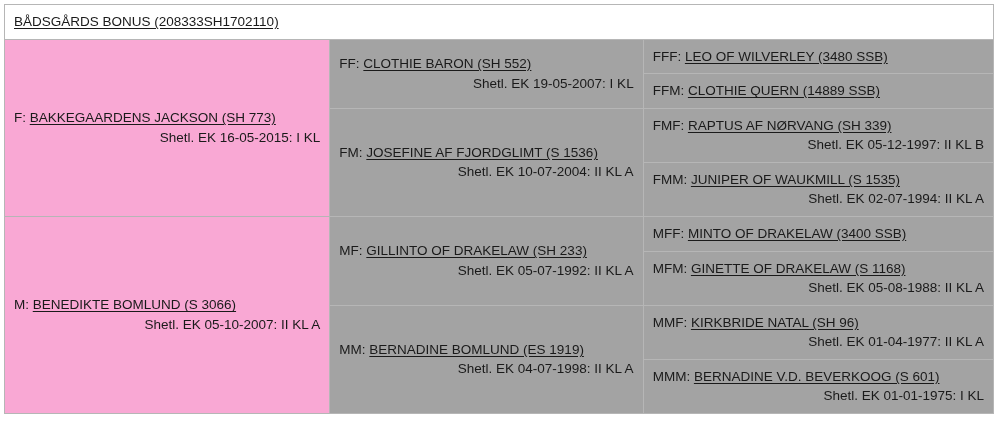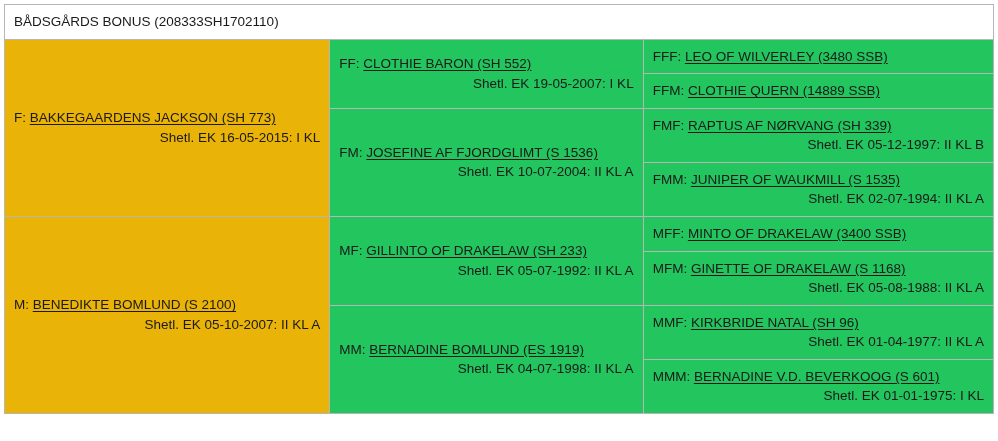--- a/index.html
+++ b/index.html
@@ -33,35 +33,36 @@
     line-height: 1.45;
   }
   .col-gen1 { width: 325px; }
   .col-gen2 { width: 313px; }
   .col-gen3 { width: 350px; }
 
   .header-cell {
     background: #ffffff;
     padding: 9px 9px 10px 9px;
   }
-  .tone-a { background: #eab308; }
-  .tone-b { background: #22c55e; }
+  .tone-a { background: #f9a8d4; }
+  .tone-b { background: #a3a3a3; }
 
   .name {
     text-decoration: underline;
     text-underline-offset: 2px;
   }
   .prefix { text-decoration: none; }
   .sub {
     display: block;
     white-space: nowrap;
     text-align: right;
   }
   .line { white-space: nowrap; }
   .hdr-text {
+    text-decoration: underline;
     text-underline-offset: 2px;
     white-space: nowrap;
     text-align: center;
   }
 </style>
 </head>
 <body>
 
 <div class="pedigree">
 
@@ -111,21 +112,21 @@
       </tr>
       <tr>
         <td class="tone-b">
           <span class="line"><span class="prefix">FMM: </span><span class="name">JUNIPER OF WAUKMILL (S 1535)</span></span>
           <span class="sub">Shetl. EK 02-07-1994: II KL A</span>
         </td>
       </tr>
 
       <tr>
         <td class="tone-a" rowspan="4">
-          <span class="line"><span class="prefix">M: </span><span class="name">BENEDIKTE BOMLUND (S 2100)</span></span>
+          <span class="line"><span class="prefix">M: </span><span class="name">BENEDIKTE BOMLUND (S 3066)</span></span>
           <span class="sub">Shetl. EK 05-10-2007: II KL A</span>
         </td>
         <td class="tone-b" rowspan="2">
           <span class="line"><span class="prefix">MF: </span><span class="name">GILLINTO OF DRAKELAW (SH 233)</span></span>
           <span class="sub">Shetl. EK 05-07-1992: II KL A</span>
         </td>
         <td class="tone-b">
           <span class="line"><span class="prefix">MFF: </span><span class="name">MINTO OF DRAKELAW (3400 SSB)</span></span>
           <span class="sub"></span>
         </td>

